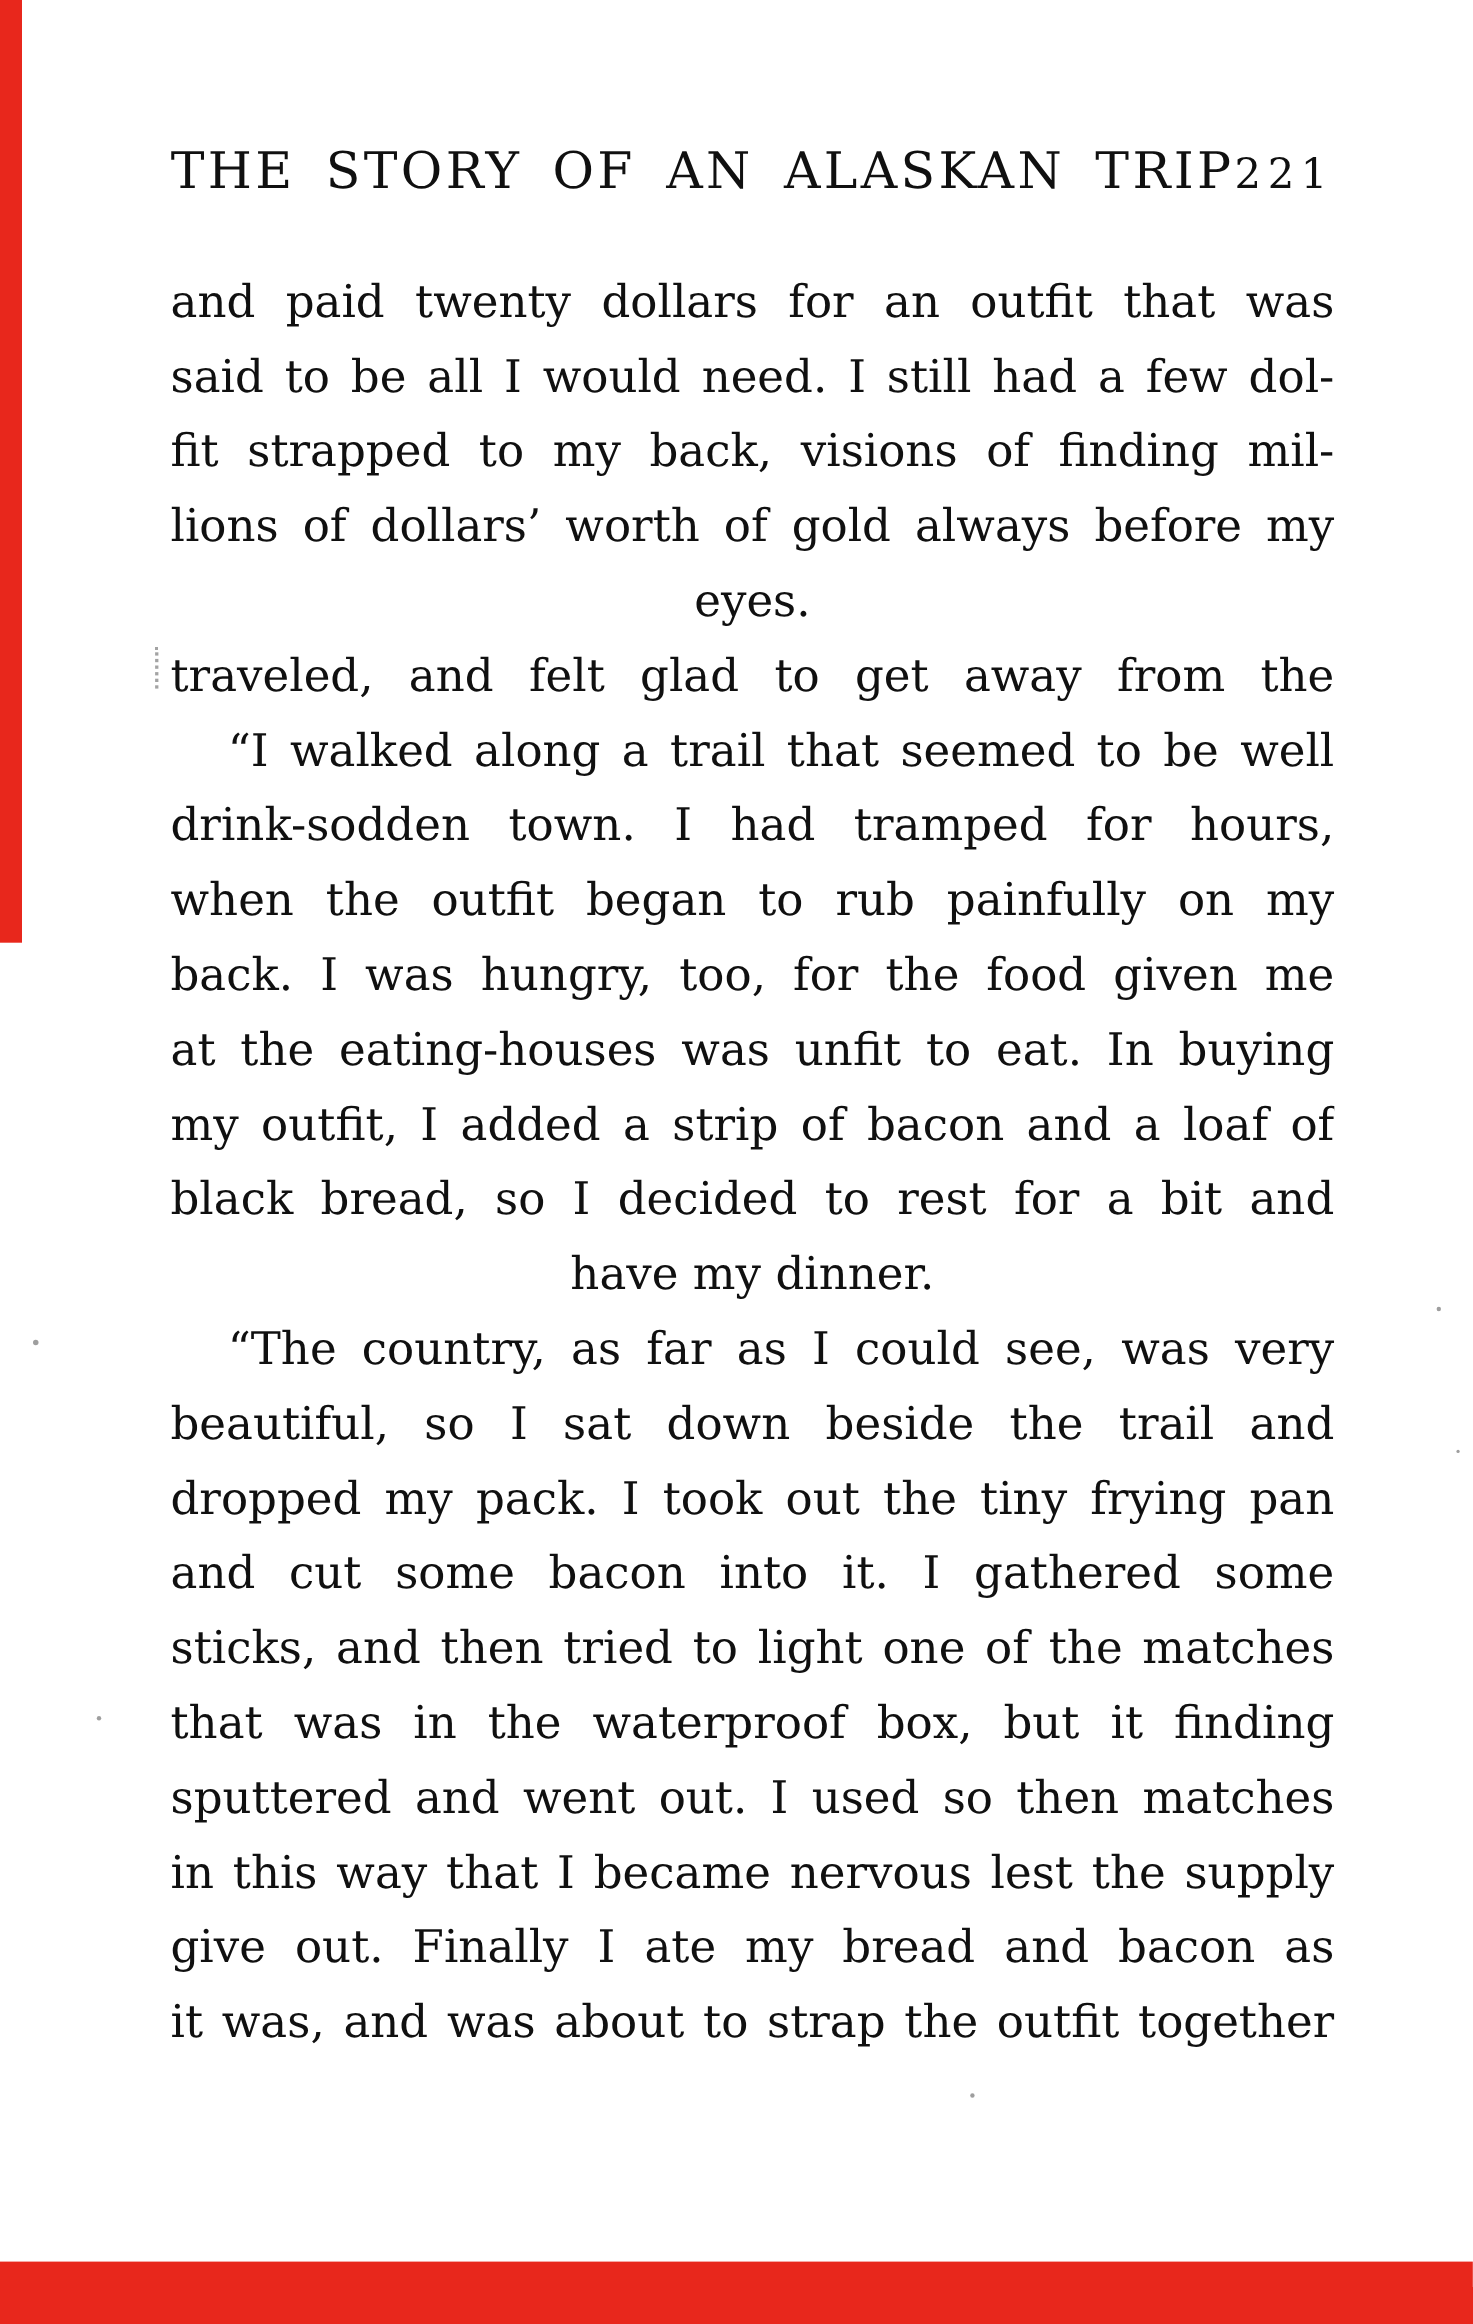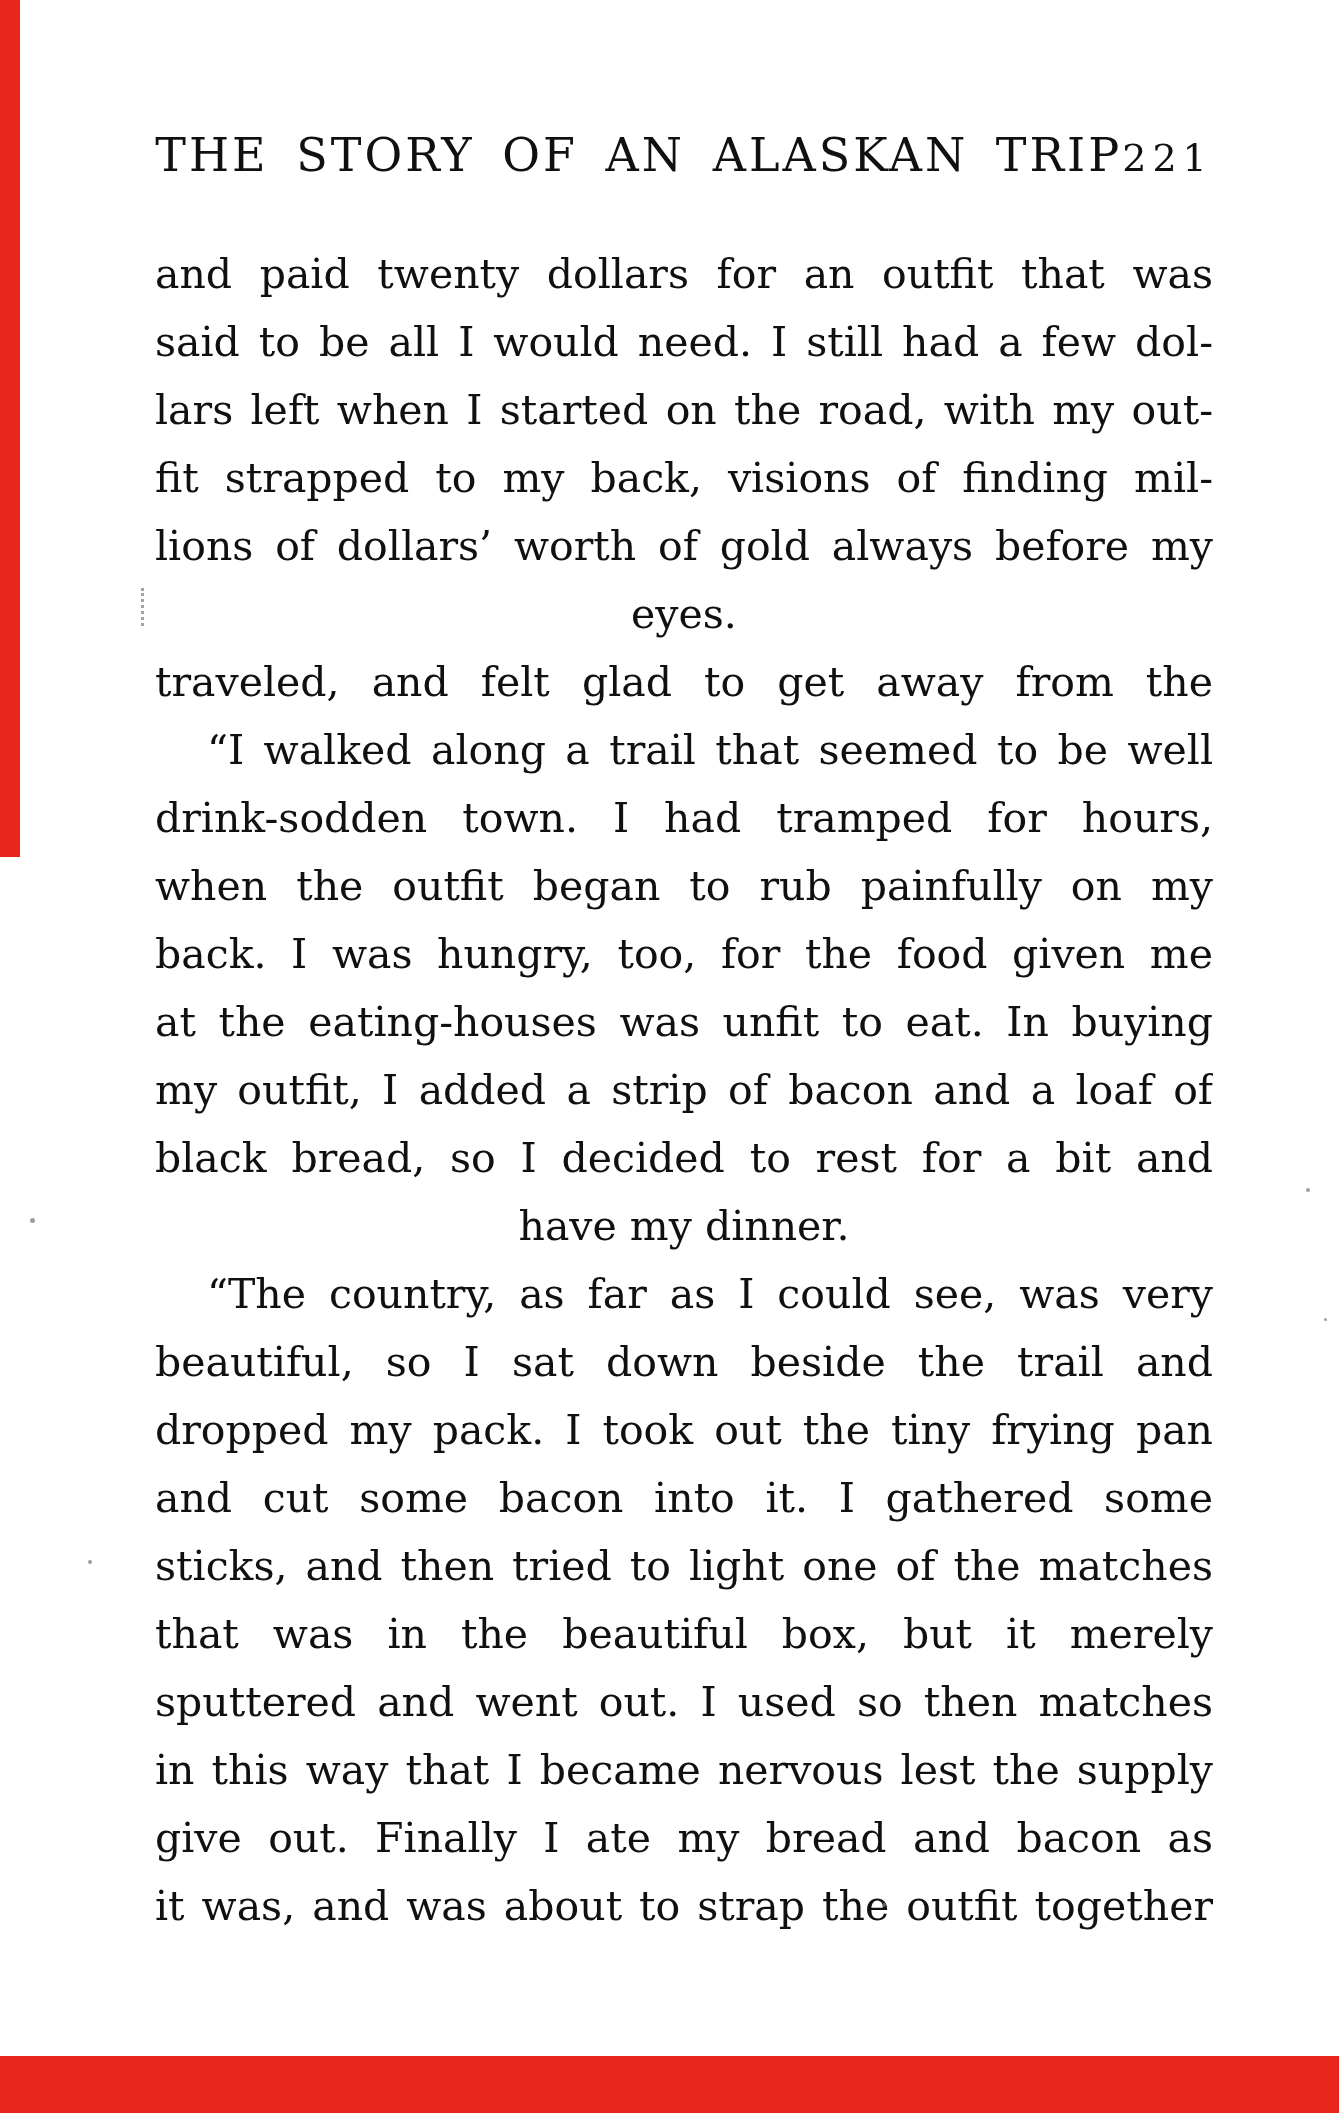--- a/index.html
+++ b/index.html
@@ -88,39 +88,38 @@
 <div class="edge-bottom" style="background: rgb(232, 39, 28);"></div>
 
 <div class="running-head">
   <span>THE STORY OF AN ALASKAN TRIP</span>
   <span class="pagenum">221</span>
 </div>
 
 <div class="text-block">
   <div class="line justify">and paid twenty dollars for an outfit that was</div>
   <div class="line justify">said to be all I would need. I still had a few dol-</div>
-  <div class="line justify">lars left when I started on the road, with my out-</div>
   <div class="line justify">fit strapped to my back, visions of finding mil-</div>
   <div class="line justify">lions of dollars’ worth of gold always before my</div>
   <div class="line noj">eyes.</div>
   <div class="line justify">traveled, and felt glad to get away from the</div>
   <div class="line justify indent">“I walked along a trail that seemed to be well</div>
   <div class="line justify">drink-sodden town. I had tramped for hours,</div>
   <div class="line justify">when the outfit began to rub painfully on my</div>
   <div class="line justify">back. I was hungry, too, for the food given me</div>
   <div class="line justify">at the eating-houses was unfit to eat. In buying</div>
   <div class="line justify">my outfit, I added a strip of bacon and a loaf of</div>
   <div class="line justify">black bread, so I decided to rest for a bit and</div>
   <div class="line noj">have my dinner.</div>
   <div class="line justify indent">“The country, as far as I could see, was very</div>
   <div class="line justify">beautiful, so I sat down beside the trail and</div>
   <div class="line justify">dropped my pack. I took out the tiny frying pan</div>
   <div class="line justify">and cut some bacon into it. I gathered some</div>
   <div class="line justify">sticks, and then tried to light one of the matches</div>
-  <div class="line justify">that was in the beautiful box, but it merely</div>
+  <div class="line justify">that was in the waterproof box, but it finding</div>
   <div class="line justify">sputtered and went out. I used so then matches</div>
   <div class="line justify">in this way that I became nervous lest the supply</div>
   <div class="line justify">give out. Finally I ate my bread and bacon as</div>
   <div class="line justify">it was, and was about to strap the outfit together</div>
 </div>
 
 <div class="margin-tick"></div>
 <div class="speck s1"></div>
 <div class="speck s2"></div>
 <div class="speck s3"></div>

